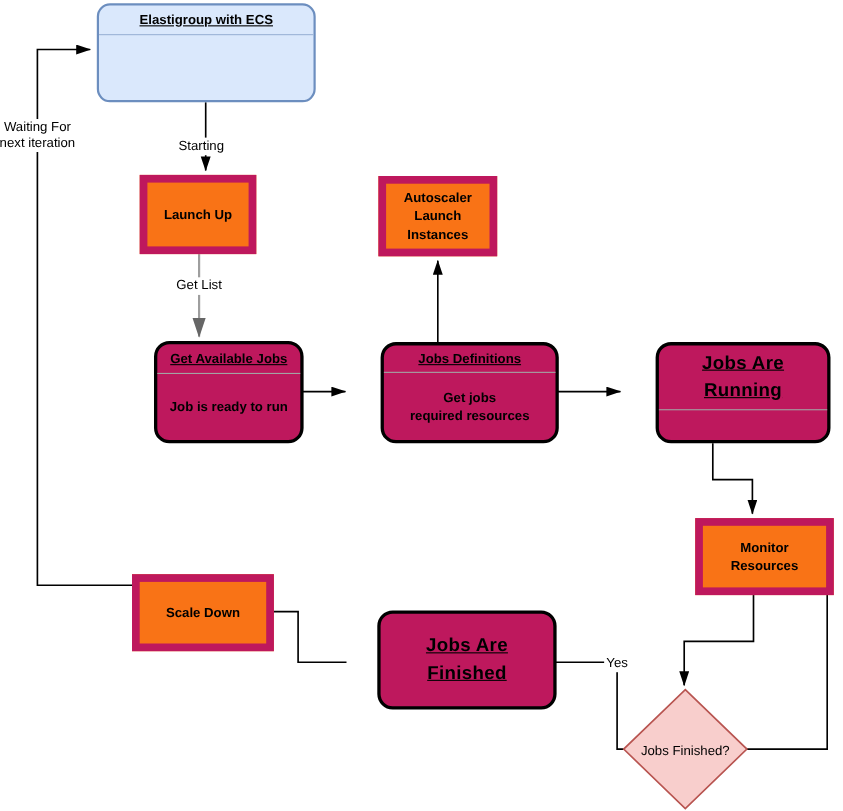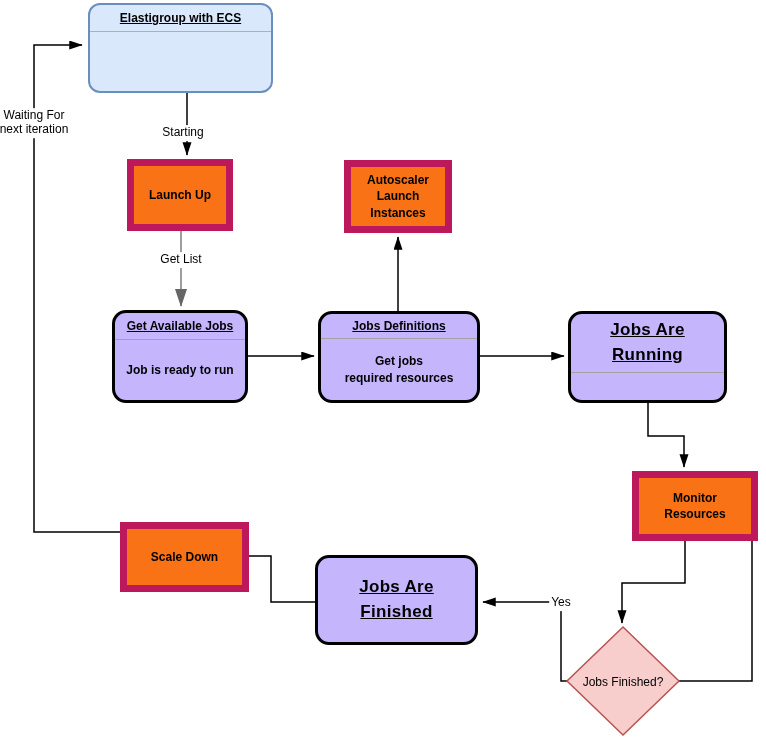--- a/index.html
+++ b/index.html
@@ -5,21 +5,21 @@
   html,body{margin:0;padding:0;background:#ffffff;}
   .stage{
     position:relative;width:766px;height:737px;background:#ffffff;overflow:hidden;
     font-family:"Liberation Sans","DejaVu Sans",sans-serif;color:#000;
   }
   .edges{position:absolute;left:0;top:0;width:766px;height:737px;}
   .node{position:absolute;box-sizing:border-box;display:flex;flex-direction:column;}
   .node .cell{display:flex;align-items:center;justify-content:center;text-align:center;}
   .plain{background:#f97316;border:7px solid #be185d;}
   .plain .cell{flex:1;font-weight:bold;font-size:12px;white-space:pre-line;line-height:1.35;}
-  .greenbox{background:#c4b5fd;border:3px solid #000;border-radius:14px;}
+  .greenbox{background:#be185d;border:3px solid #000;border-radius:14px;margin-left:28px;}
   .bluebox{background:#dae8fc;border:2px solid #6c8ebf;border-radius:12px;}
   .titlerow{font-weight:bold;font-size:12px;text-decoration:underline;
     display:flex;align-items:center;justify-content:center;text-align:center;
     border-bottom:1px solid #a3a3a3;white-space:pre-line;}
   .bodyrow{flex:1;display:flex;align-items:center;justify-content:center;text-align:center;
     font-weight:bold;font-size:12px;white-space:pre-line;line-height:1.4;}
   .bigtitle{font-size:17px;letter-spacing:.3px;line-height:1.45;}
   .edge-label{position:absolute;transform:translate(-50%,-50%);background:#ffffff;
     font-size:12px;line-height:1.15;padding:1px 2px;text-align:center;white-space:pre-line;}
   .diamond-label{position:absolute;transform:translate(-50%,-50%);font-size:12px;}
@@ -57,21 +57,21 @@
 
     <path d="M567,681 L561,681 L561,602 L483,602" stroke="#000" stroke-width="1.5" fill="none" marker-end="url(#arrB)"></path>
 
     <path d="M315,602 L271,602 L271,556 L232,556" stroke="#000" stroke-width="1.5" fill="none" marker-end="url(#arrB)"></path>
 
     <path d="M120,532 L34,532 L34,45 L82,45" stroke="#000" stroke-width="1.5" fill="none" marker-end="url(#arrB)"></path>
 
     <polygon points="623,627 679,681 623,735 567,681" fill="#f8cecc" stroke="#b85450" stroke-width="1.5"></polygon>
   </svg>
 
-  <div class="node bluebox" style="left:88px;top:3px;width:185px;height:90px;">
+  <div class="node bluebox" style="left:88px;top:3px;width:199px;height:90px;">
     <div class="titlerow" style="height:26px;border-bottom-color:#9bb3d6;">Elastigroup with ECS</div>
   </div>
 
   <div class="node plain" style="left:127px;top:159px;width:106px;height:72px;">
     <div class="cell">Launch Up</div>
   </div>
 
   <div class="node plain" style="left:344px;top:160px;width:108px;height:73px;">
     <div class="cell">Autoscaler
 Launch

